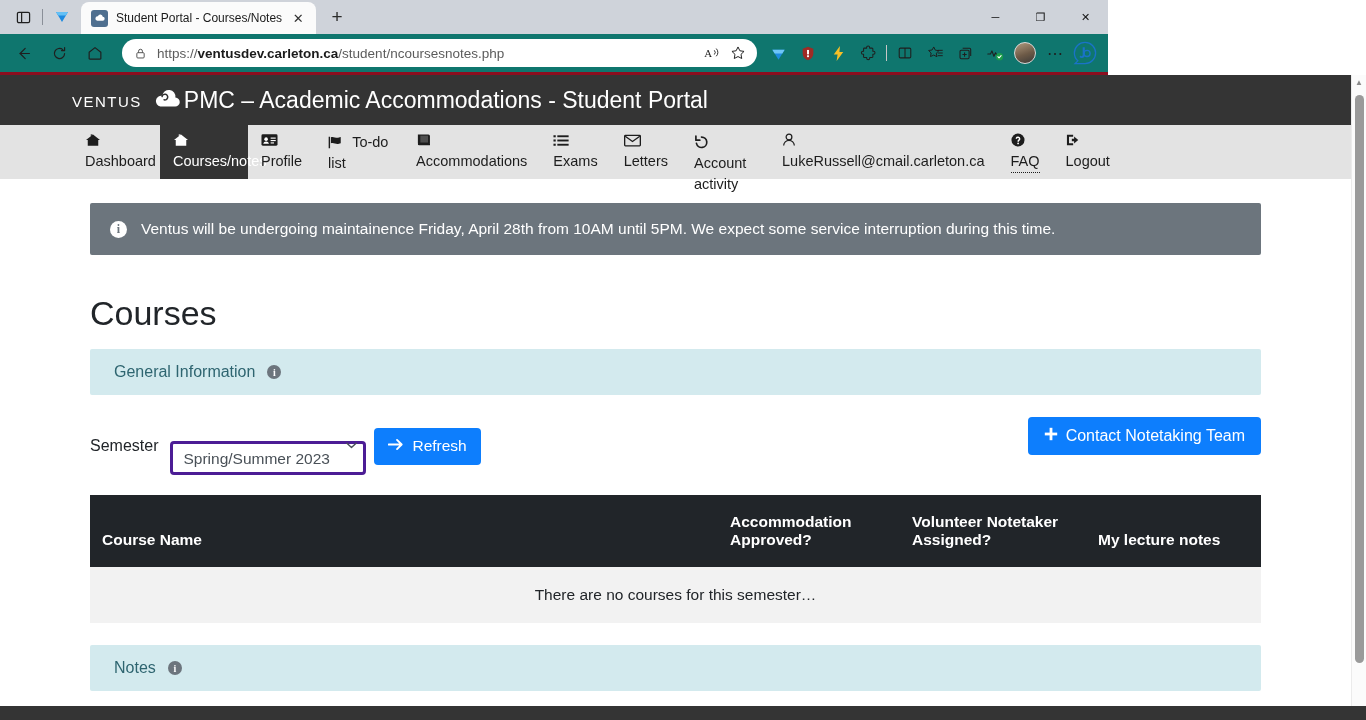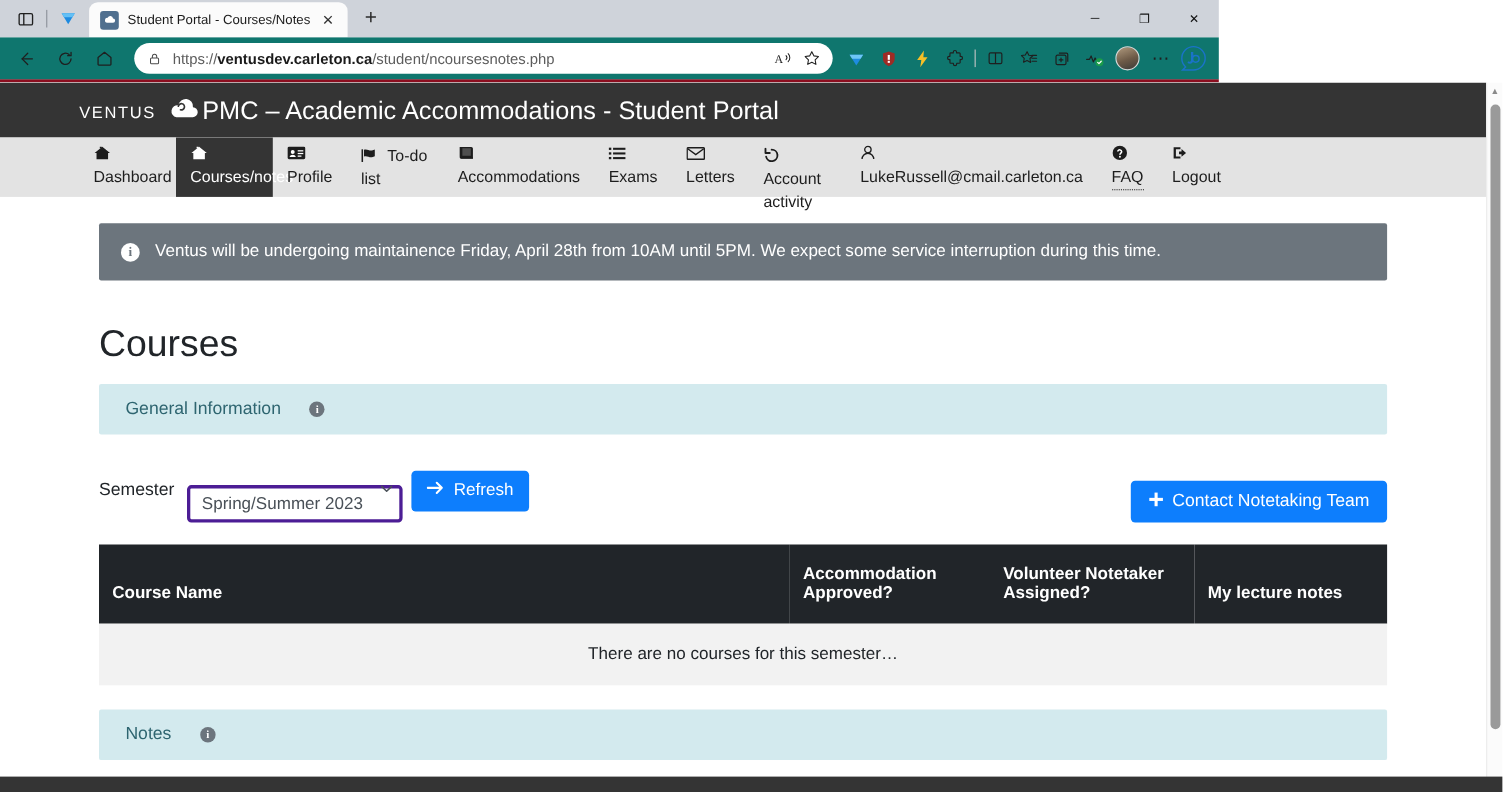--- a/index.html
+++ b/index.html
@@ -255,37 +255,37 @@
     margin: 39px 0 16px 0;
   }
 
   .accordion {
     background: #d3eaee;
     padding: 14px 24px;
     color: #2e6570;
     font-size: 16px;
     display: flex;
     align-items: center;
-    gap: 26px;
+    gap: 12px;
     border-radius: 2px;
   }
   .accordion .ibadge {
     width: 14px; height: 14px;
     border-radius: 50%;
     background: #6c757d;
     color: #ffffff;
     font-size: 10px;
     font-weight: bold;
     display: flex; align-items: center; justify-content: center;
     font-family: "Liberation Serif", serif;
   }
 
   .toolrow {
     display: flex;
-    align-items: flex-end;
+    align-items: flex-start;
     justify-content: space-between;
     margin-top: 22px;
     gap: 42px;
   }
   .semester-group {
     display: flex;
     align-items: center;
     gap: 12px;
   }
   .semester-label {

